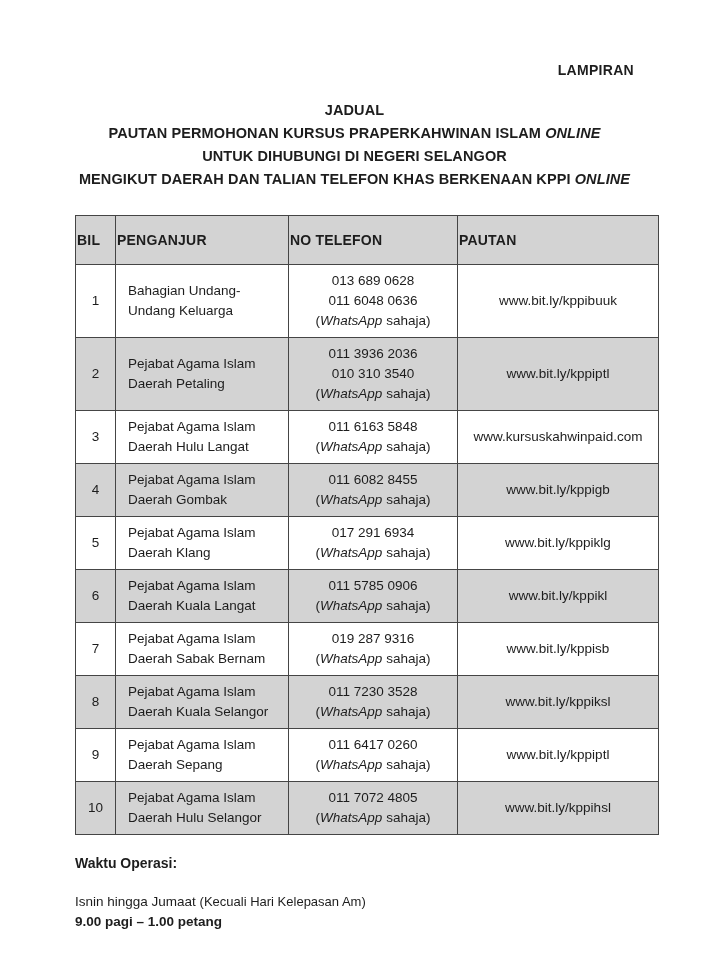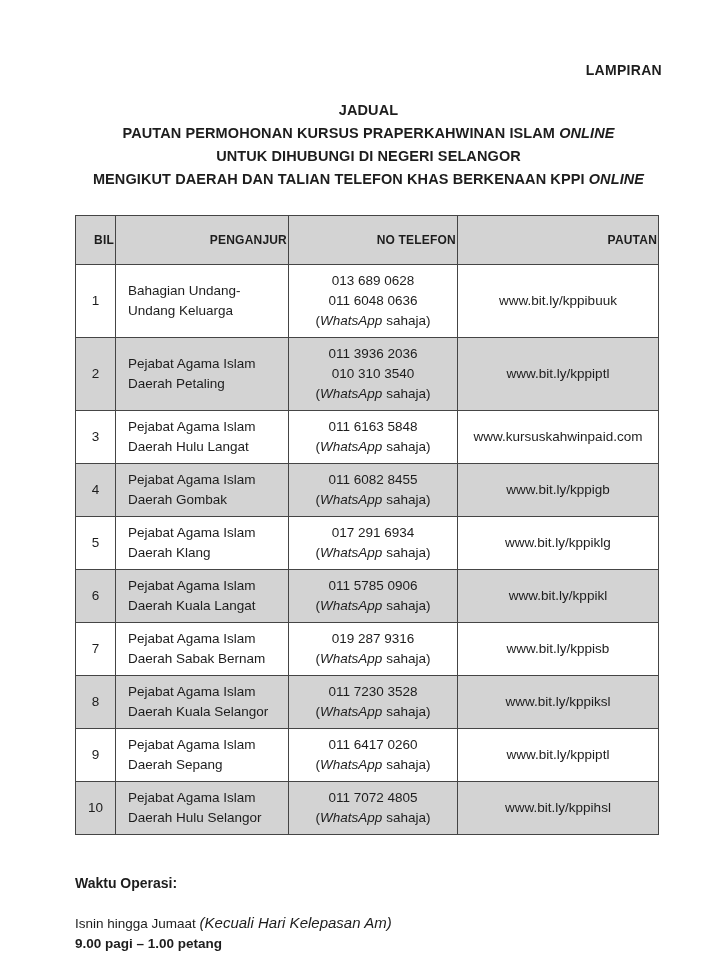--- a/index.html
+++ b/index.html
@@ -11,21 +11,21 @@
     width: 726px;
     height: 960px;
     font-family: "Liberation Sans", sans-serif;
     color: var(--text-color, #1d1d1d);
     overflow: hidden;
   }
   .page {
     box-sizing: border-box;
     width: 726px;
     height: 960px;
-    padding: 62px 64px 0 75px;
+    padding: 62px 92px 0 75px;
   }
   .corner-label {
     text-align: right;
     font-weight: bold;
     font-size: 14px;
     letter-spacing: 0.3px;
   }
   .title-block {
     margin-top: 21px;
     text-align: center;
@@ -43,23 +43,23 @@
     width: 583px;
     margin-top: 24px;
     border: 1.5px solid var(--border-color, #454545);
   }
   .main-table th, .main-table td {
     border: 1.5px solid var(--border-color, #454545);
     vertical-align: middle;
   }
   .main-table th {
     background: var(--header-bg, #d3d3d3);
-    font-size: 12px;
-    font-weight: bold;
-    text-align: right;
+    font-size: 14px;
+    font-weight: bold;
+    text-align: left;
     height: 46px;
     letter-spacing: 0.2px;
   }
   .main-table td {
     font-size: 13.5px;
     line-height: 20px;
     padding: 6px 6px;
     text-align: center;
   }
   .col-bil   { width: 40px; }
@@ -69,31 +69,30 @@
   td.c-peng {
     text-align: left;
     padding-left: 12px;
     padding-right: 6px;
   }
   tr.shaded td {
     background: var(--shaded-bg, #d3d3d3);
   }
   .wa-note em { font-style: italic; }
   .footer-heading {
-    margin-top: 40px;
+    margin-top: 20px;
     font-weight: bold;
     font-size: 14px;
   }
   .footer-line1 {
     margin-top: 23px;
     font-size: 13.5px;
   }
   .footer-line1 .note-italic {
-    font-style: italic;
-    font-size: 15px;
+    font-size: 13px;
   }
   .footer-line2 {
     margin-top: 5px;
     font-size: 13.5px;
     font-weight: bold;
   }
 </style>
 </head>
 <body>
 

